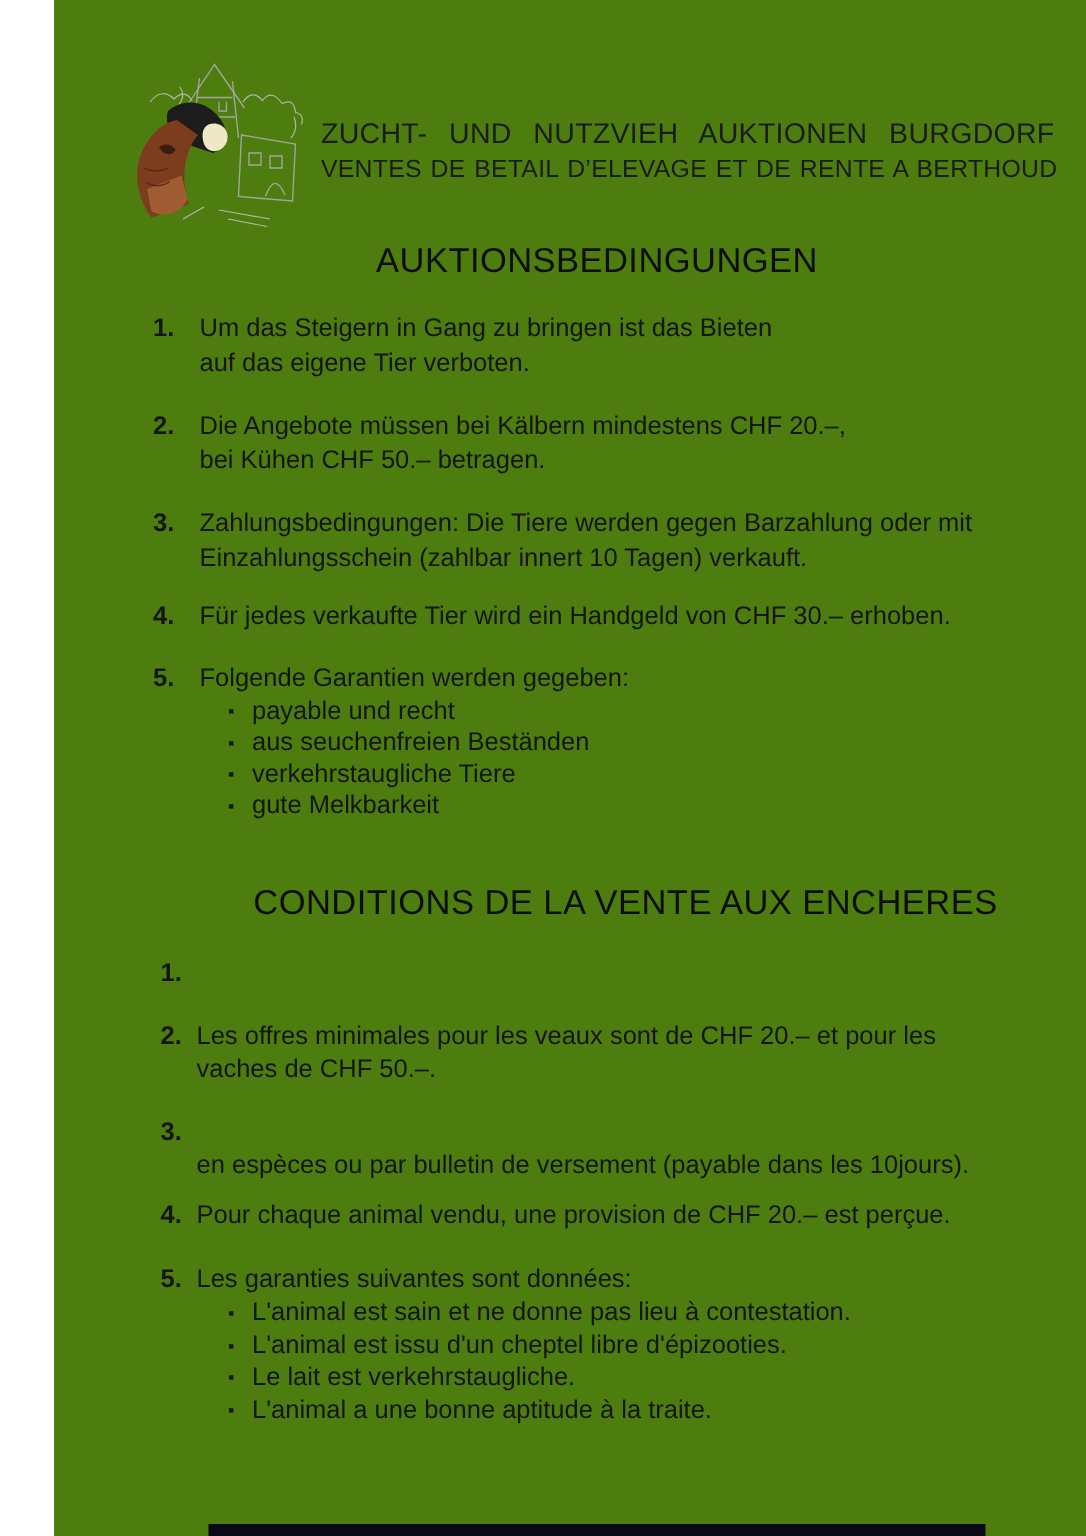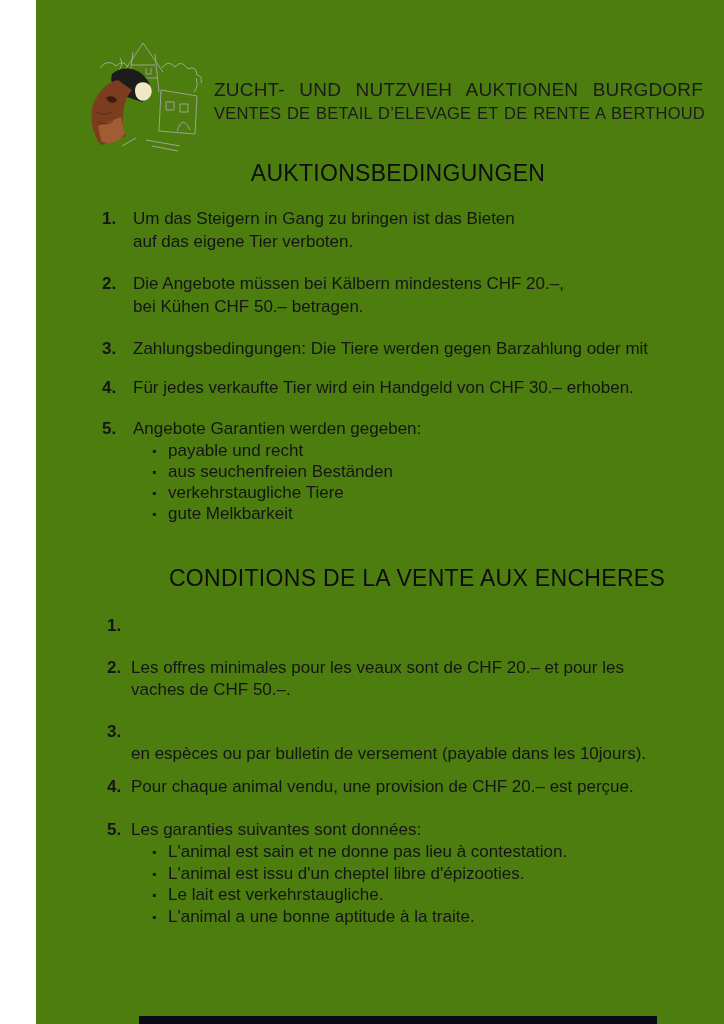--- a/index.html
+++ b/index.html
@@ -156,29 +156,29 @@
       <div class="item mb19">
         <span class="num">1.</span>
         <span class="txt"><span>Um das Steigern in Gang zu bringen ist das Bieten</span><br><span>auf das eigene Tier verboten.</span></span>
       </div>
       <div class="item mb19">
         <span class="num">2.</span>
         <span class="txt"><span>Die Angebote müssen bei Kälbern mindestens CHF 20.–,</span><br><span>bei Kühen CHF 50.– betragen.</span></span>
       </div>
       <div class="item mb16">
         <span class="num">3.</span>
-        <span class="txt"><span>Zahlungsbedingungen: Die Tiere werden gegen Barzahlung oder mit</span><br></span>
+        <span class="txt"><span>Zahlungsbedingungen: Die Tiere werden gegen Barzahlung oder mit</span><br><span>Einzahlungsschein (zahlbar innert 10 Tagen) verkauft.</span></span>
       </div>
       <div class="item mb18">
         <span class="num">4.</span>
         <span class="txt"><span>Für jedes verkaufte Tier wird ein Handgeld von CHF 30.– erhoben.</span></span>
       </div>
       <div class="item">
         <span class="num">5.</span>
-        <span class="txt"><span>Angebote Garantien werden gegeben:</span></span>
+        <span class="txt"><span>Folgende Garantien werden gegeben:</span></span>
       </div>
 
       <div class="bullets de">
         <div class="brow">
           <span class="blt">▪</span>
           <span class="btxt">payable und recht</span>
         </div>
         <div class="brow">
           <span class="blt">▪</span>
           <span class="btxt">aus seuchenfreien Beständen</span>

